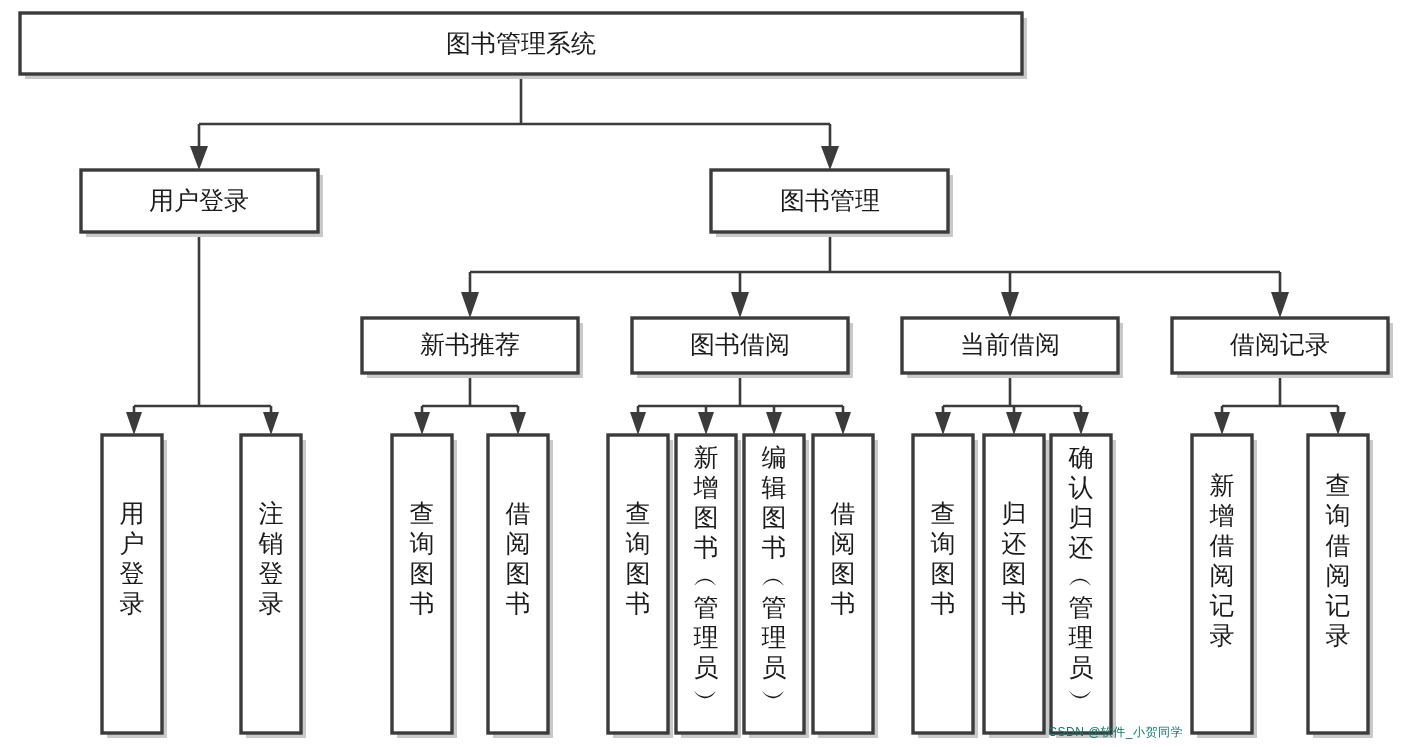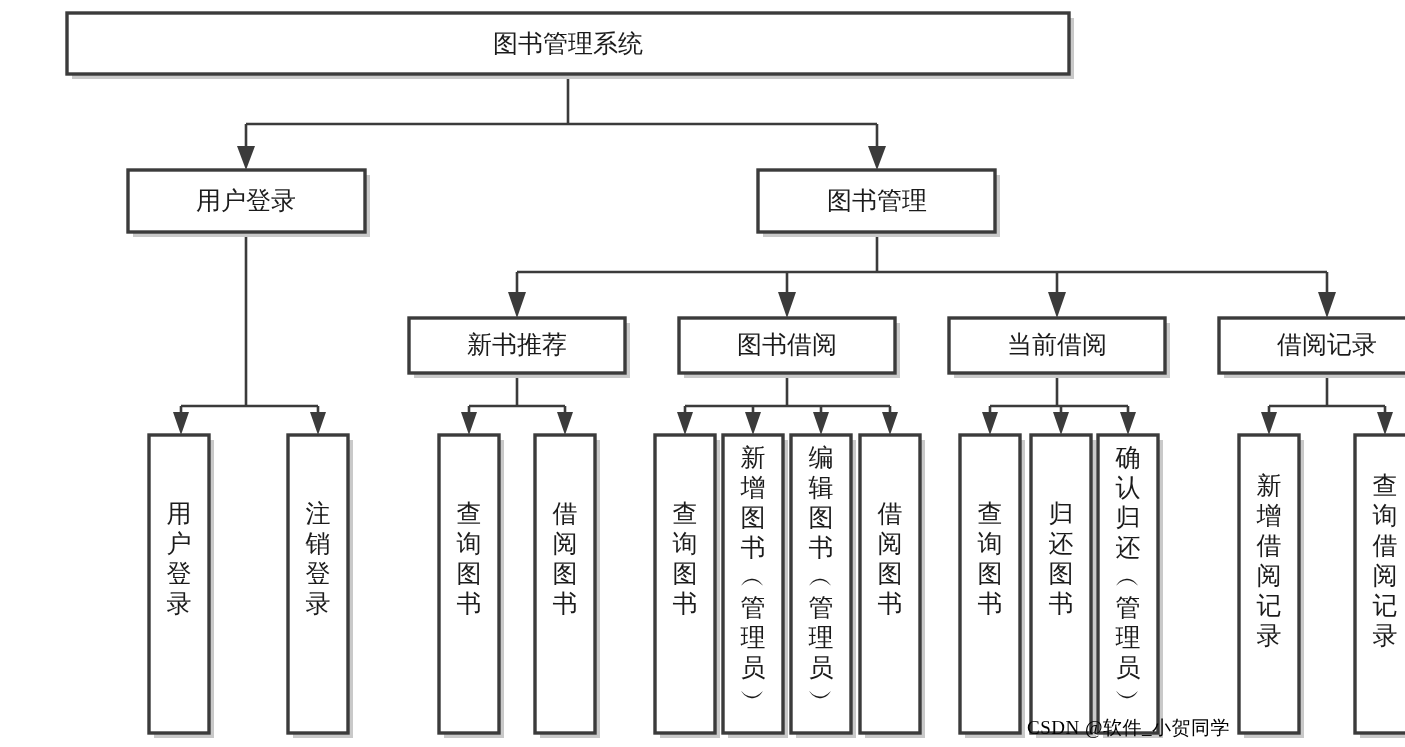--- a/index.html
+++ b/index.html
@@ -14,21 +14,20 @@
     position: relative;
     overflow: hidden;
     font-family: "DejaVu Sans", "Liberation Sans", sans-serif;
   }
   #diagram-root {
     position: absolute;
     left: 0;
     top: 0;
     width: 1197px;
     height: 747px;
-    padding-left: 47px;
   }
   svg.flow {
     display: block;
     width: 1405px;
     height: 747px;
   }
   .box-shadow {
     fill: #c9c9c9;
   }
   .box-rect {
@@ -56,23 +55,23 @@
   .node-label-v {
     fill: #1b1b1b;
     font-family: "DejaVu Sans", "Liberation Sans", sans-serif;
     font-size: 25px;
     text-anchor: middle;
   }
   .watermark {
     position: absolute;
     right: 14px;
     bottom: 6px;
-    font-family: Liberation Serif, serif;
-    font-size: 19px;
-    color: #000000;
+    font-family: Liberation Sans, sans-serif;
+    font-size: 12px;
+    color: #0f766e;
     letter-spacing: 0.5px;
     user-select: none;
     white-space: pre;
   }
 </style>
 </head>
 <body>
 
 <div id="diagram-root">
   <svg class="flow" viewBox="0 0 1405 747" xmlns="http://www.w3.org/2000/svg">

